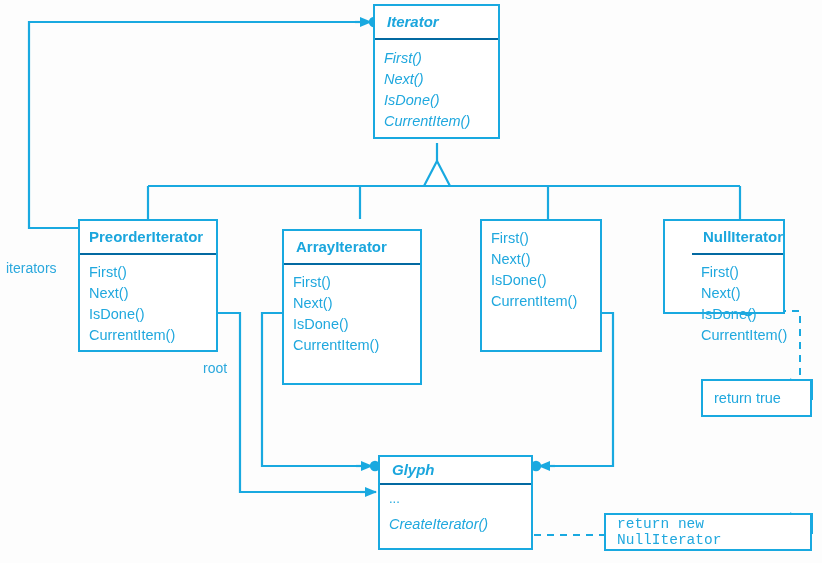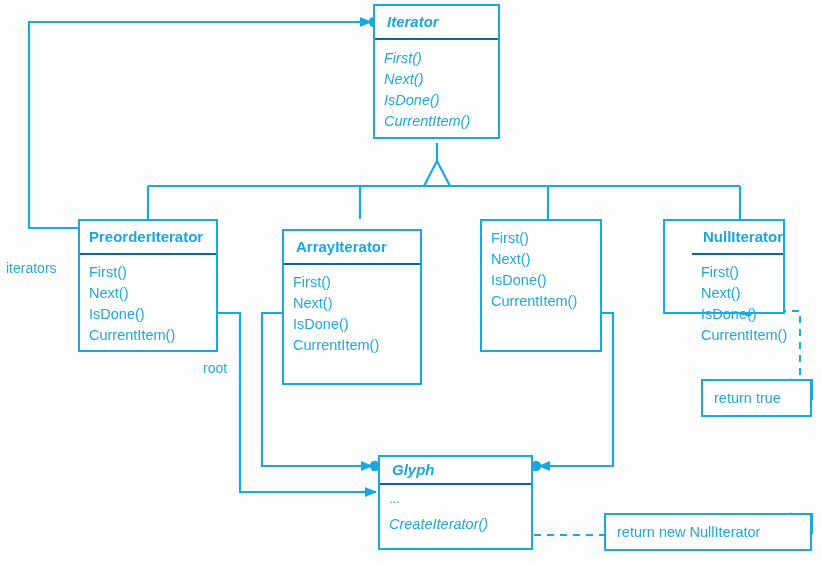--- a/index.html
+++ b/index.html
@@ -217,21 +217,21 @@
     <div class="compartment" style="padding-top:6px;">
       <div class="member" style="line-height:16px; font-size:13px;">...</div>
       <div class="member abstract" style="margin-top:7px;">CreateIterator()</div>
     </div>
   </div>
 
   <div class="uml-note" style="left:701px; top:379px; width:111px; height:38px;align-items:center;">
     <span>return true</span>
   </div>
 
-  <div class="uml-note" style="left:604px; top:513px; width:208px; height:38px;">
+  <div class="uml-note" style="left:604px; top:513px; width:208px; height:38px;font-family:Liberation Mono, monospace;">
     <span>return new NullIterator</span>
   </div>
 
   <div class="edge-label" style="left:6px; top:243px;margin-top:17px;">
     <span>iterators</span>
   </div>
 
   <div class="edge-label" style="left:203px; top:360px;">
     <span>root</span>
   </div>

